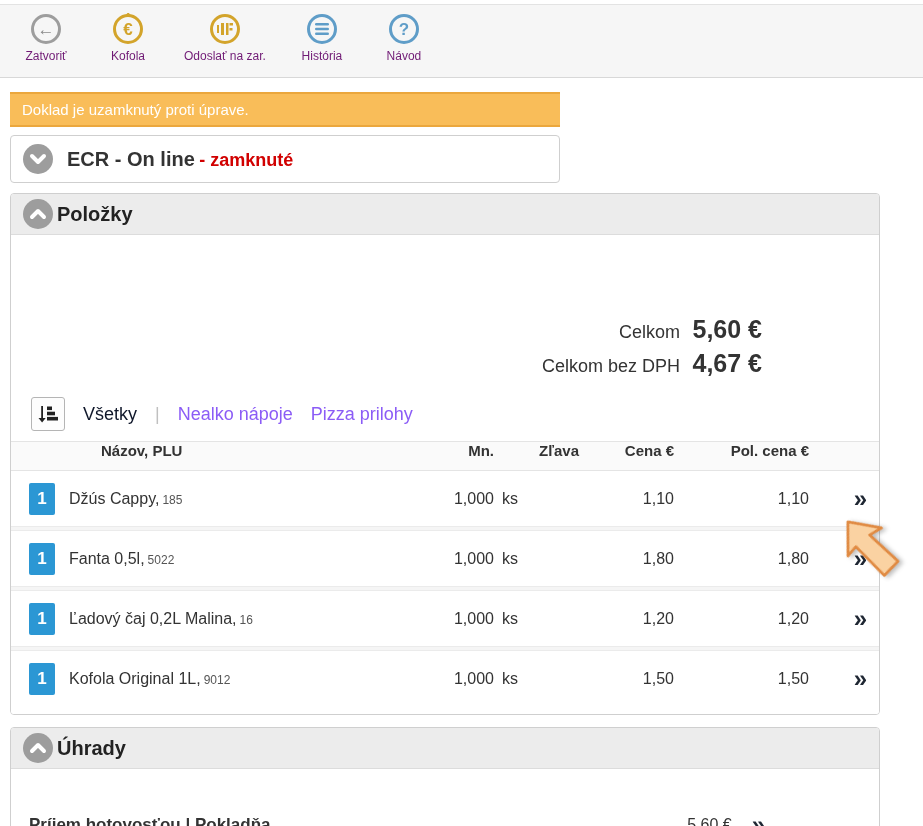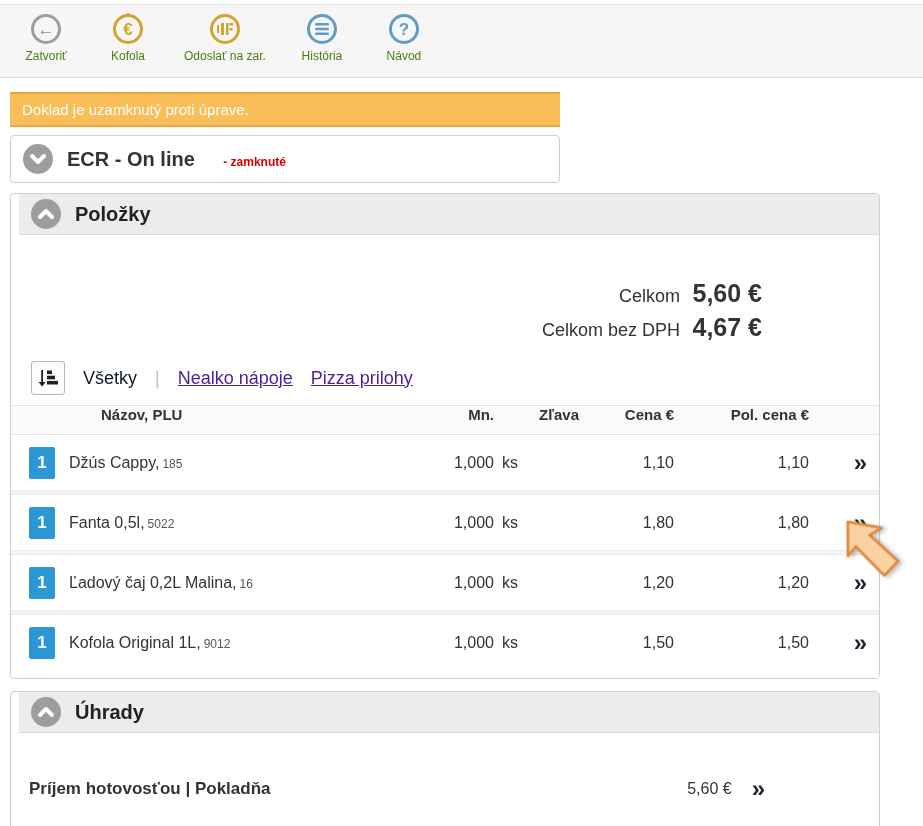--- a/index.html
+++ b/index.html
@@ -17,62 +17,62 @@
   .tb-item { display:flex; flex-direction:column; align-items:center; gap:5px; cursor:pointer; min-width:52px; }
   .icon-circle {
     width:30px; height:30px; border-radius:50%; border:3px solid #999;
     display:flex; align-items:center; justify-content:center; position:relative;
     font-weight:bold; font-size:17px; line-height:1; background:transparent;
   }
   .ic-gray { border-color:#9d9d9d; color:#8b8b8b; }
   .ic-gold { border-color:#d3a42b; color:#d3a42b; }
   .ic-blue { border-color:#5f9dc8; color:#5f9dc8; }
   .euro-hat { position:absolute; top:-4px; left:50%; transform:translateX(-50%); font-size:12px; color:#d3a42b; font-weight:bold; }
-  .tb-label { font-size:12px; color:#4d7c0f; white-space:nowrap; }
+  .tb-label { font-size:12px; color:#701a75; white-space:nowrap; }
   
   .lock-banner {
     margin:14px 0 0 10px; width:550px; background:#f9bd59;
     border-top:2px solid #eba73d; border-bottom:2px solid #eba73d;
     color:#fff; font-size:15px; padding:7px 12px;
   }
   
   .ecr-panel {
     margin:8px 0 0 10px; width:550px; background:#fff; border:1px solid #cfcfcf;
     border-radius:4px; padding:8px 12px; display:flex; align-items:center; gap:14px;
   }
   .ecr-title { font-size:20px; font-weight:bold; color:#333; }
-  .ecr-status { font-size:12px; font-weight:bold; color:#d10000; margin-left:24px; }
+  .ecr-status { font-size:18px; font-weight:bold; color:#d10000; margin-left:0; }
   
   .panel {
     margin:10px 0 0 10px; width:870px; border:1px solid #cfcfcf;
     border-radius:4px; background:#fff; overflow:hidden;
   }
   .panel-header {
     background:#ececec; border-bottom:1px solid #dcdcdc;
-    padding:5px 12px; display:flex; align-items:center; gap:14px;margin-left:8px;
+    padding:5px 12px; display:flex; align-items:center; gap:4px;
   }
   .panel-title { font-size:20px; font-weight:bold; color:#222; }
   .chev-circle {
     width:30px; height:30px; border-radius:50%; background:#9d9d9d;
     display:flex; align-items:center; justify-content:center; cursor:pointer; flex:0 0 auto;
   }
   
-  .totals { text-align:right; padding:44px 117px 2px 0; }
+  .totals { text-align:right; padding:44px 117px 2px 0;margin-top:36px; }
   .totals-line { margin-bottom:5px; white-space:nowrap; }
   .totals-label { font-size:18px; color:#333; }
   .totals-value { font-size:25px; font-weight:bold; color:#333; margin-left:8px; }
   
   .filter-row { display:flex; align-items:center; gap:18px; padding:12px 0 10px 20px; }
   .sort-btn {
     width:34px; height:34px; border:1px solid #b5b5b5; border-radius:3px;
     background:#fdfdfd; display:flex; align-items:center; justify-content:center; cursor:pointer;
   }
   .filter-active { color:#0f172a; font-size:18px; cursor:pointer; }
   .filter-sep { color:#c0c0c0; font-size:18px; }
-  .filter-link { color:#4c1d95; font-size:18px; text-decoration:underline; cursor:pointer; }
+  .filter-link { color:#8b5cf6; font-size:18px; cursor:pointer; }
   
   .thead {
     display:flex; align-items:flex-start; height:30px; padding:0 14px 0 18px;
     background:#fafafa; border-top:1px solid #e4e4e4; border-bottom:1px solid #e4e4e4;
     font-weight:bold; font-size:15px; color:#333;
   }
   .c-badge { width:40px; }
   .c-name  { flex:1; }
   .thead .c-name { padding-left:32px; }
   .c-qty   { width:80px; text-align:right; }

